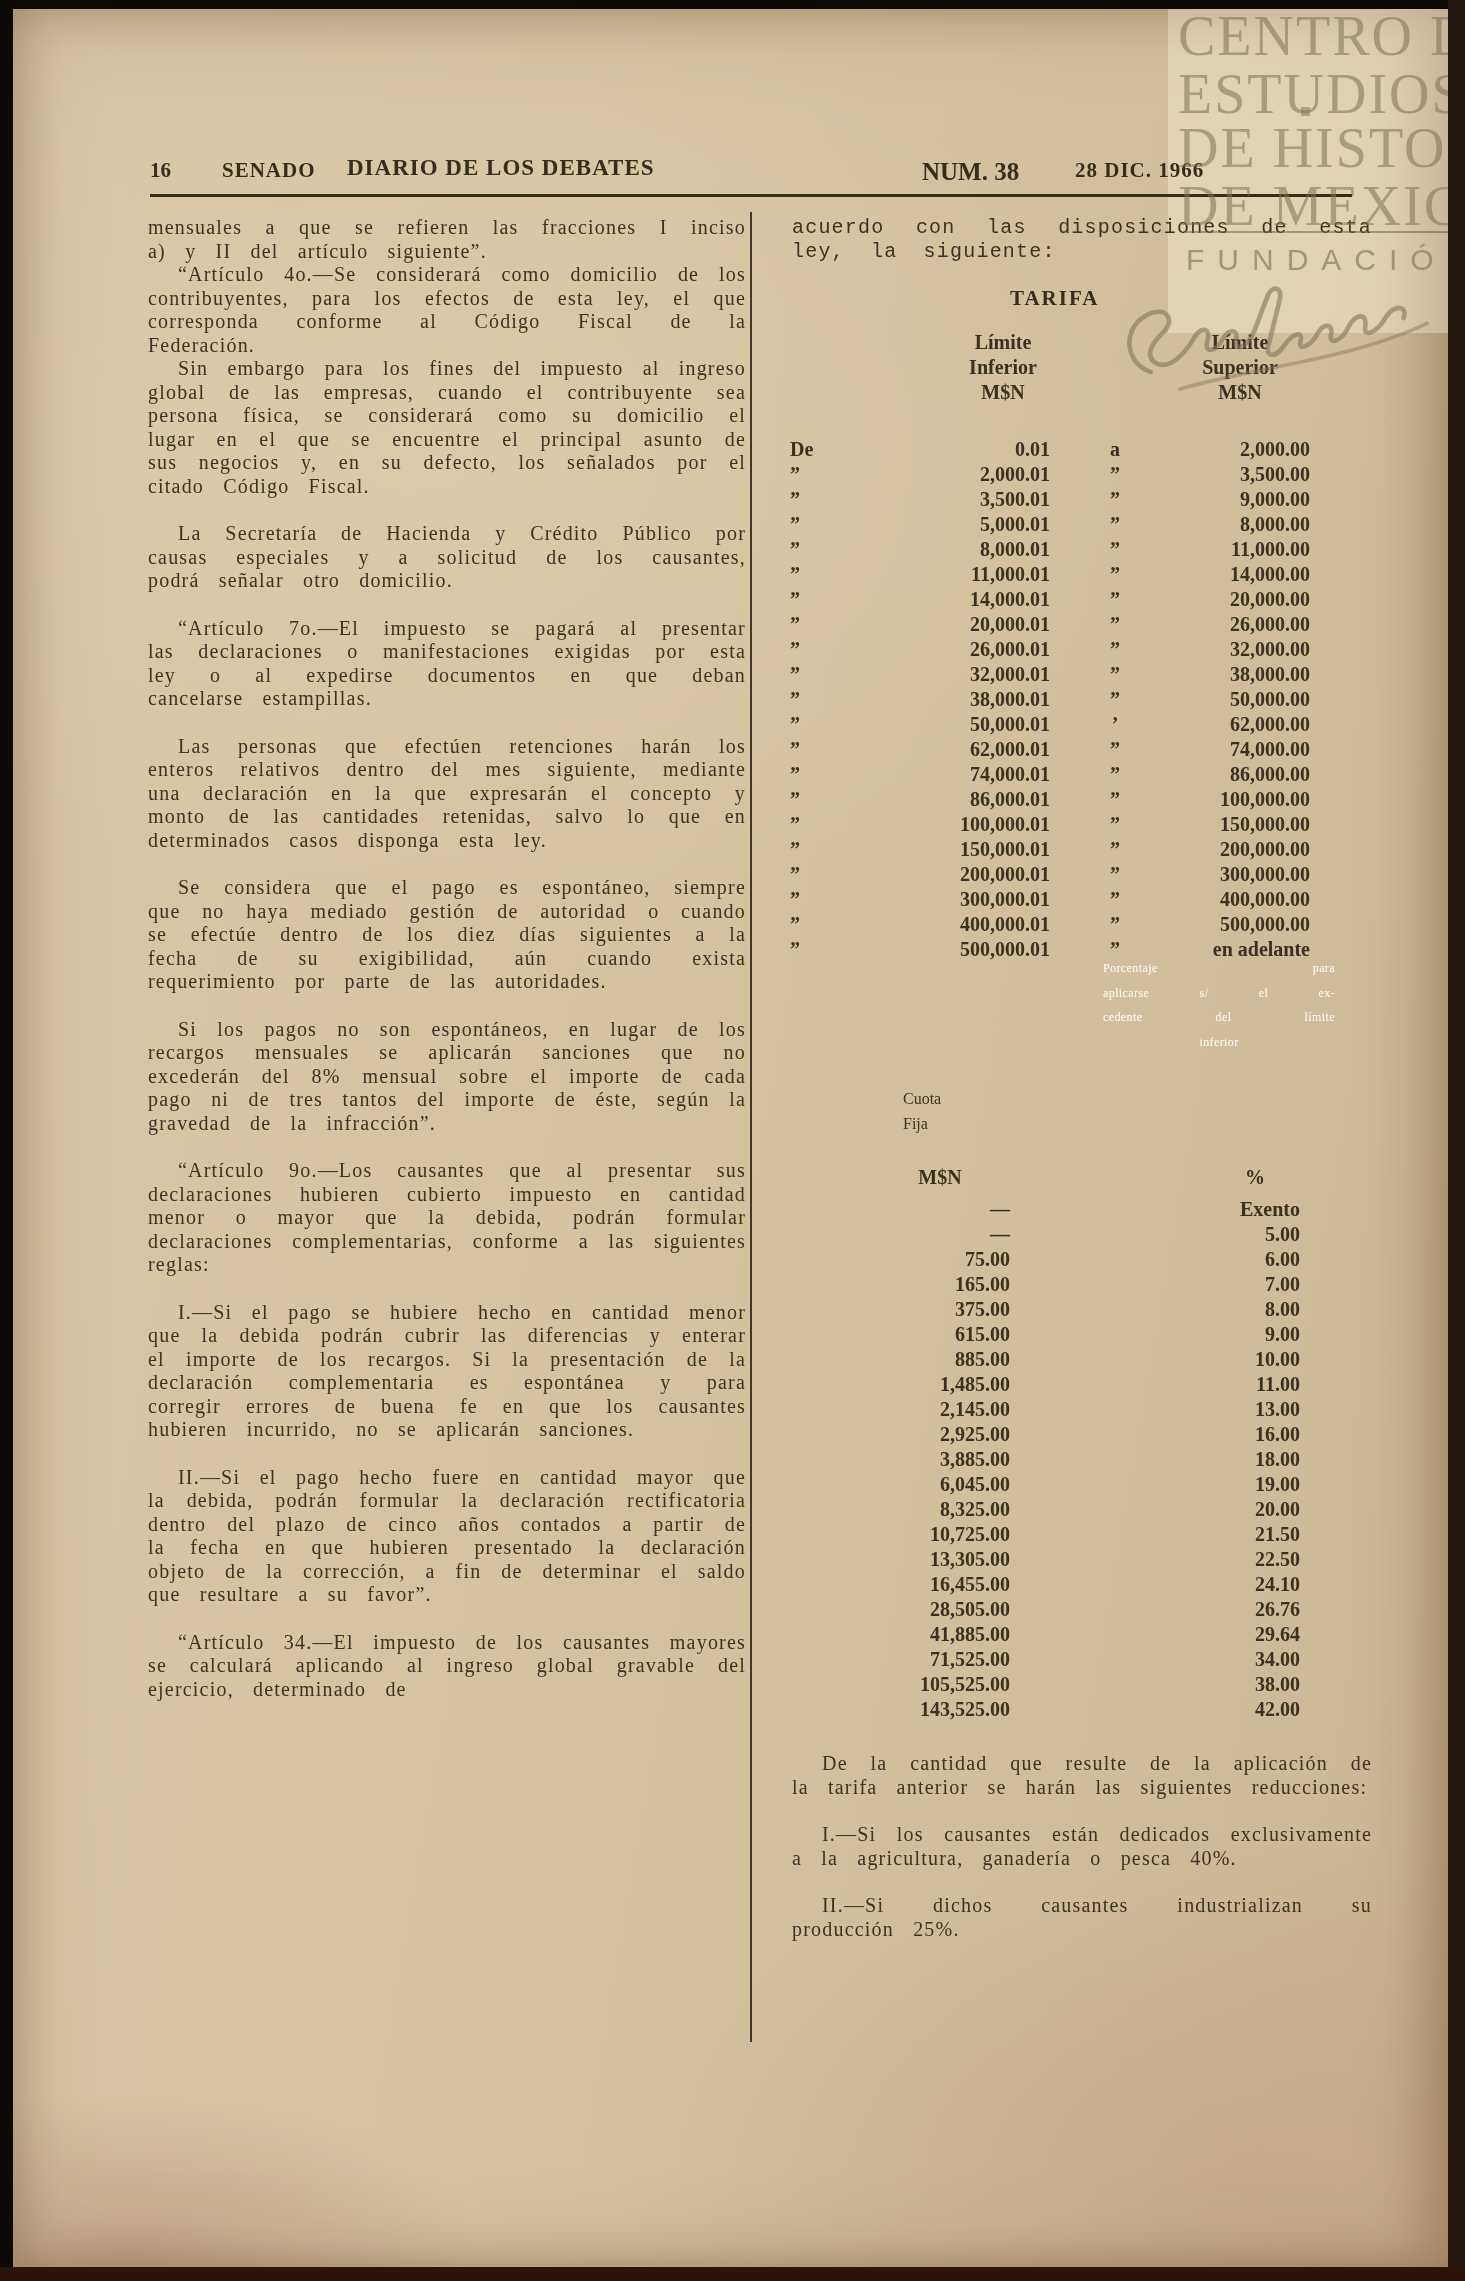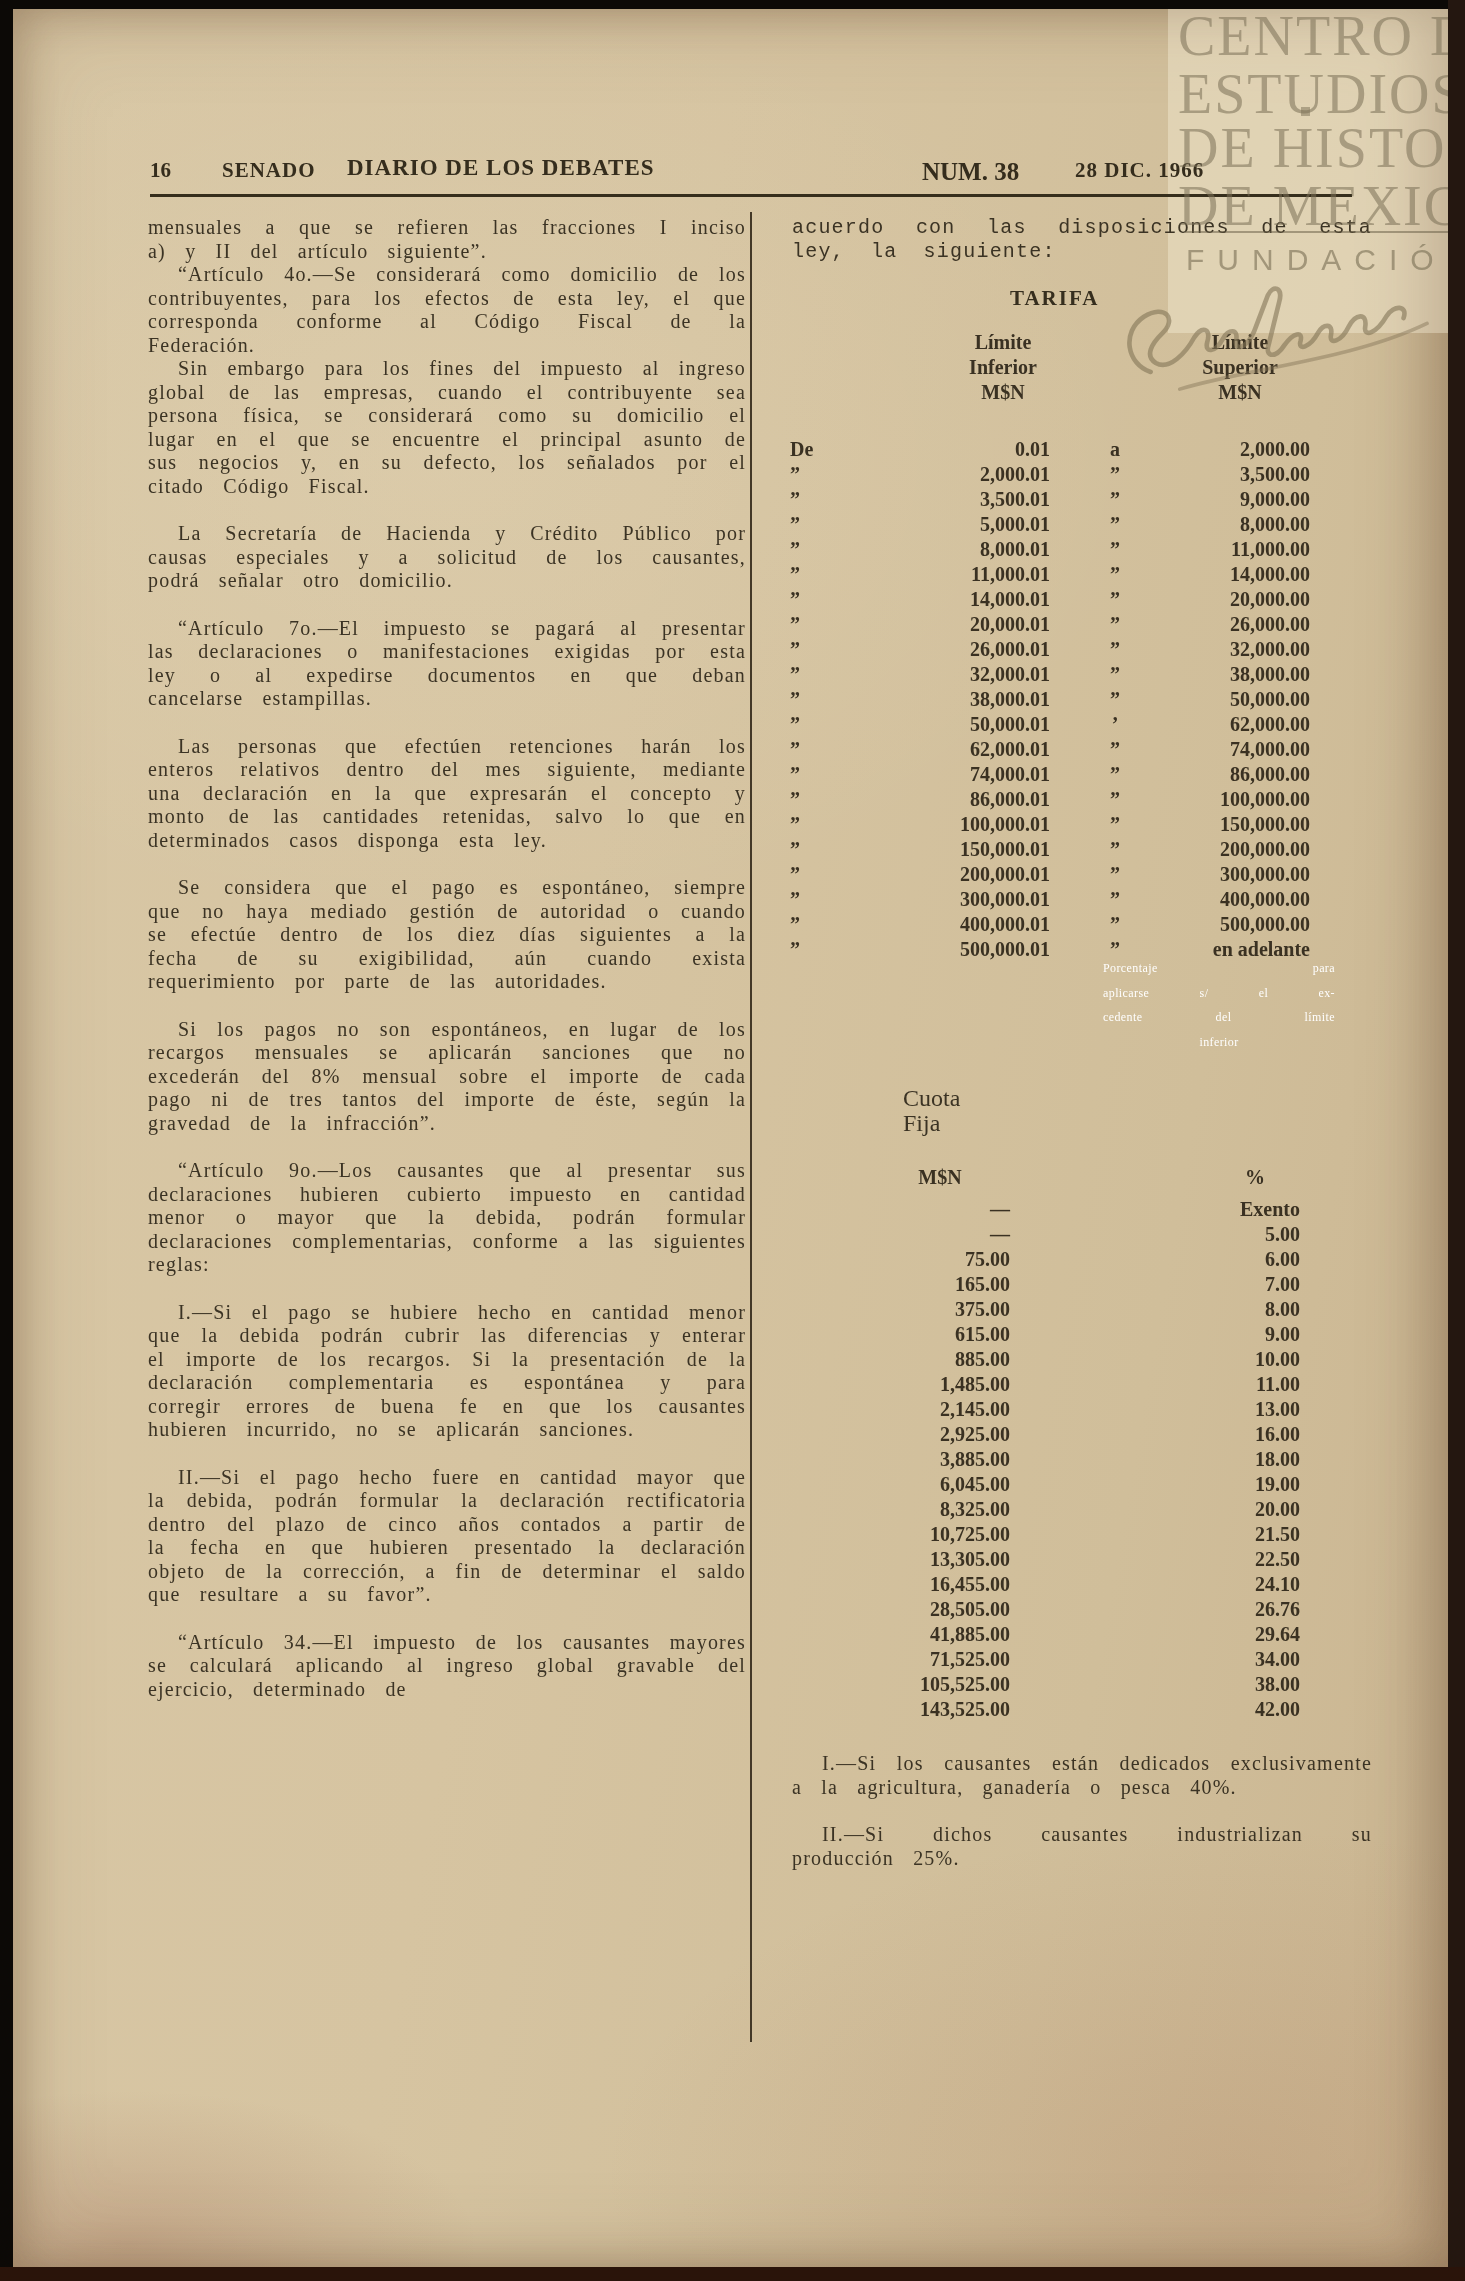--- a/index.html
+++ b/index.html
@@ -57,21 +57,21 @@
   .t1row{display:grid;grid-template-columns:34px 226px 130px 130px;height:25px;
          font-size:20px;font-weight:700;color:#3a3122;}
   .t1row .c0{text-align:left;}
   .t1row .c1{text-align:right;}
   .t1row .c2{text-align:center;}
   .t1row .c3{text-align:right;white-space:nowrap;}
   .pct-note{position:absolute;left:1103px;top:956px;width:232px;font-size:12px;
             line-height:24.5px;z-index:2;color:#ffffff;letter-spacing:0.4px;}
   .pct-note .just{text-align:justify;text-align-last:justify;}
   .pct-note .ctr{text-align:center;}
-  .cuota-lbl{position:absolute;left:903px;top:1086px;font-size:24px;line-height:25px;
+  .cuota-lbl{position:absolute;left:903px;top:1086px;font-size:16px;line-height:25px;
              z-index:2;color:#3b3324;}
   .t2h{position:absolute;top:1166px;width:120px;text-align:center;font-size:20px;
        font-weight:700;z-index:2;color:#3a3122;}
   .t2h.m{left:880px;} .t2h.p{left:1195px;}
   .t2rows{position:absolute;left:800px;top:1198px;width:500px;z-index:2;}
   .t2row{display:grid;grid-template-columns:210px 290px;height:25px;
          font-size:20px;font-weight:700;color:#3a3122;}
   .t2row .c0,.t2row .c1{text-align:right;white-space:nowrap;}
   .r-close{position:absolute;left:792px;top:1752px;width:580px;}
   
@@ -363,20 +363,21 @@
         <span class="c0">105,525.00</span>
         <span class="c1">38.00</span>
       </div>
       <div class="t2row">
         <span class="c0">143,525.00</span>
         <span class="c1">42.00</span>
       </div>
     </div>
 
   <div class="r-close coltext">
+    <p class="para indent">De la cantidad que resulte de la aplicación de la tarifa anterior se harán las siguientes reducciones:</p>
     <p class="para indent">I.—Si los causantes están dedicados exclusivamente a la agricultura, ganadería o pesca 40%.</p>
     <p class="para indent">II.—Si dichos causantes industrializan su producción 25%.</p>
   </div>
 
   <div class="bar top"></div>
   <div class="bar left"></div>
   <div class="bar right"></div>
   <div class="bar bottom"></div>
 </div>
 

